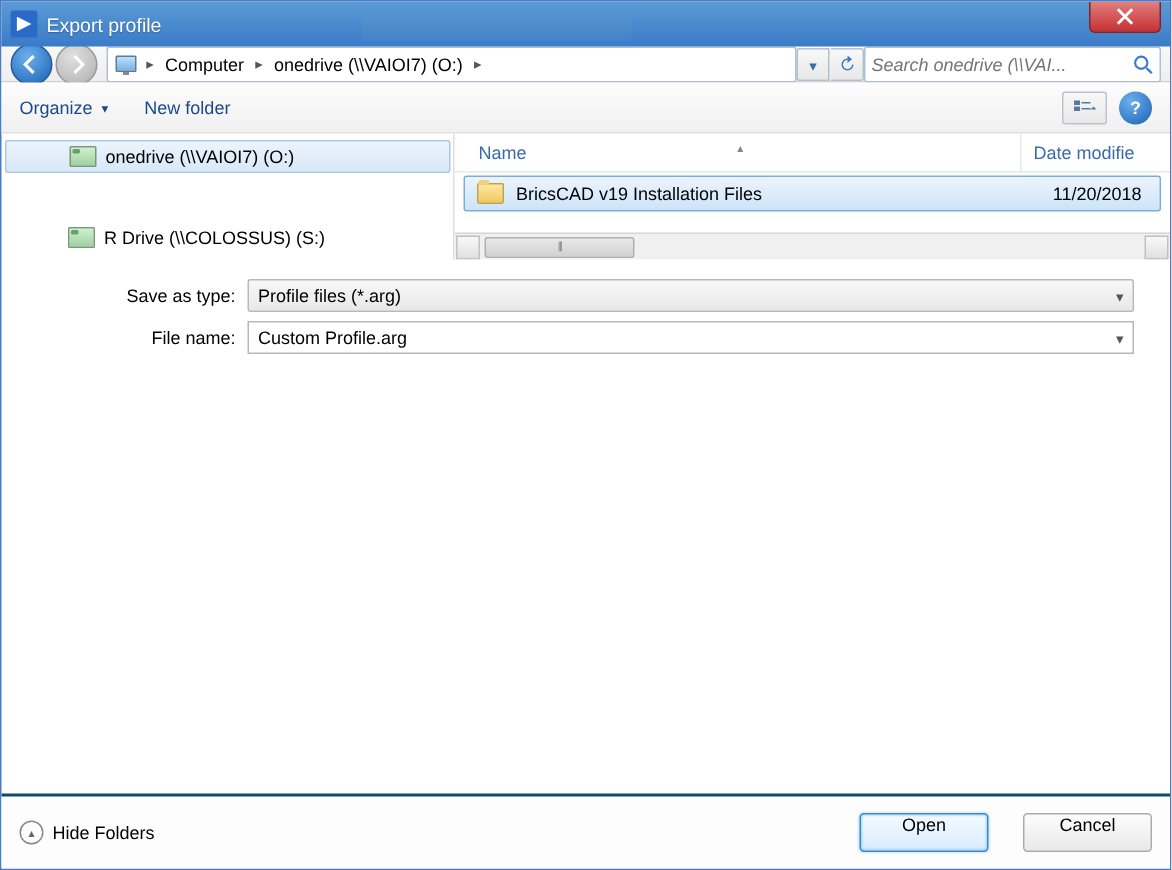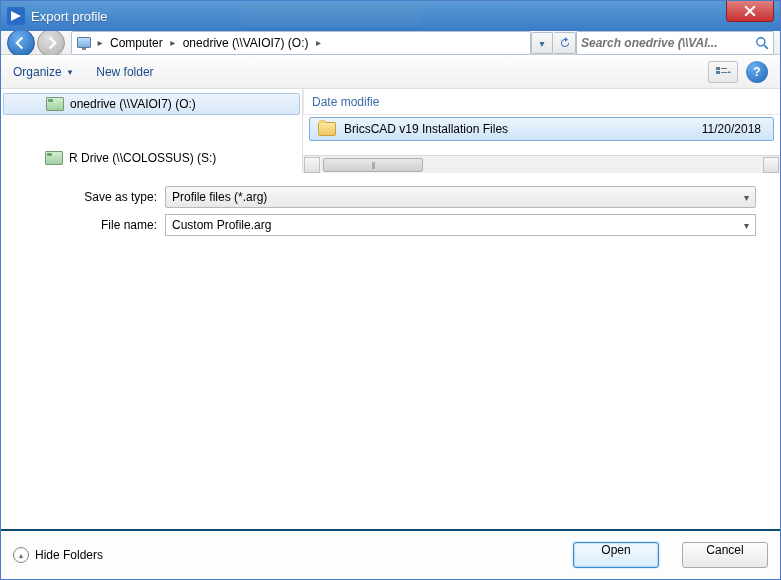--- a/index.html
+++ b/index.html
@@ -21,21 +21,21 @@
   .monitor-icon { width: 14px; height: 11px; border: 1px solid #5a7a9a; border-radius: 1px; background: linear-gradient(to bottom, #bde0ff, #7ab0e0); position: relative; }
   .monitor-icon::after { content: ""; position: absolute; bottom: -3px; left: 4px; width: 4px; height: 2px; background: #888; }
   .bc-sep { width: 12px; display: flex; align-items: center; justify-content: center; color: #555; }
   .bc-sep::after { content: "▸"; font-size: 10px; }
   .bc-part { padding: 0 4px; color: #000; }
   .bc-tool { width: 22px; height: 22px; border: 1px solid #b0c0d0; border-left: none; background: linear-gradient(to bottom, #f8f8f8, #e8e8e8); display: flex; align-items: center; justify-content: center; color: #3a6aa8; }
   .refresh-row { display: flex; gap: 1px; }
   .refresh-row .bc-tool:first-child { border-left: 1px solid #b0c0d0; border-radius: 2px 0 0 2px; }
   .refresh-row .bc-tool:last-child { border-radius: 0 2px 2px 0; }
   .search { width: 198px; height: 24px; border: 1px solid #b0c0d0; border-radius: 2px; background: #fff; display: flex; align-items: center; padding: 0 4px; }
-  .search input { border: none; outline: none; flex: 1; font-style: italic; color: #3b82f6; font-weight: bold; }
+  .search input { border: none; outline: none; flex: 1; font-style: italic; color: #3b82f6; }
   .search-icn { width: 14px; height: 14px; color: #3a7bc8; }
   .toolbar { height: 34px; background: linear-gradient(to bottom, #fdfdfd, #f0f0f0); border-bottom: 1px solid #e0e0e0; display: flex; align-items: center; padding: 0 12px; gap: 24px; }
   .tb-btn { color: #1a4a8a; display: flex; align-items: center; gap: 4px; }
   .tb-dd::after { content: "▾"; font-size: 9px; margin-left: 2px; }
   .tb-right { margin-left: auto; display: flex; align-items: center; gap: 8px; }
   .view-icn { width: 30px; height: 22px; border: 1px solid #c0c0d0; border-radius: 2px; background: linear-gradient(to bottom, #f8f8f8, #e8e8e8); display: flex; align-items: center; justify-content: center; color: #5a7a9a; }
   .help-icn { width: 22px; height: 22px; border-radius: 50%; background: radial-gradient(circle at 35% 30%, #6cb0f0, #1a60b0); color: #fff; display: flex; align-items: center; justify-content: center; font-weight: bold; font-size: 13px; }
   .middle { display: flex; height: 84px; border-bottom: 0; }
   .tree { width: 302px; border-right: 1px solid #e0e0e0; overflow-y: scroll; position: relative; padding: 4px 0; }
   .tree-row { display: flex; align-items: center; height: 22px; padding-left: 44px; gap: 6px; margin-top: 32px; }
@@ -168,20 +168,21 @@
         <span>R Drive (\\COLOSSUS) (S:)</span>
       </div>
       <div class="tree-row network">
         <span class="tri"></span>
         <div class="net-icn"></div>
         <span>Network</span>
       </div>
     </div>
     <div class="list">
       <div class="list-hdr">
+        <div class="col-name">Name</div>
         <div class="col-date">Date modifie</div>
       </div>
       <div class="list-body">
         <div class="list-row sel">
           <div class="folder-icn"></div>
           <span class="list-name">BricsCAD v19 Installation Files</span>
           <span class="list-date">11/20/2018</span>
         </div>
       </div>
       <div class="hsb">

